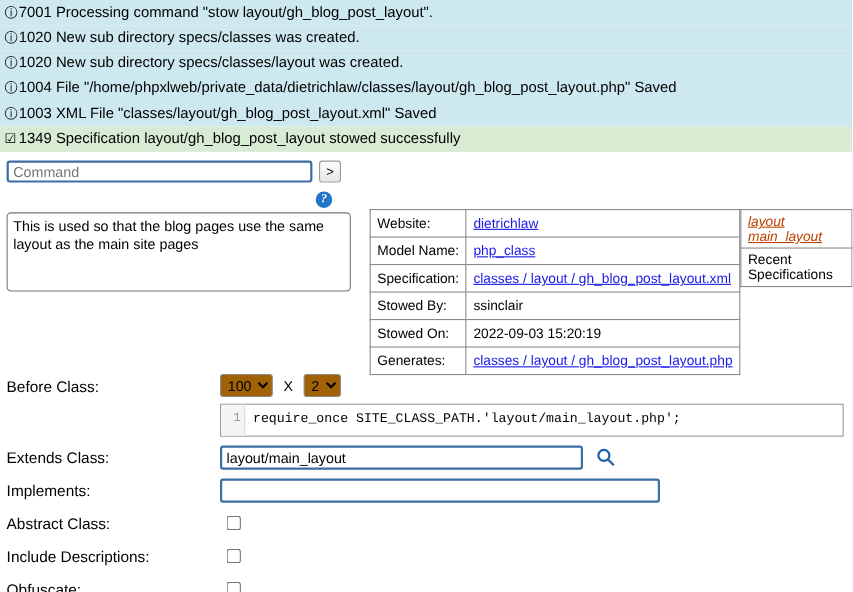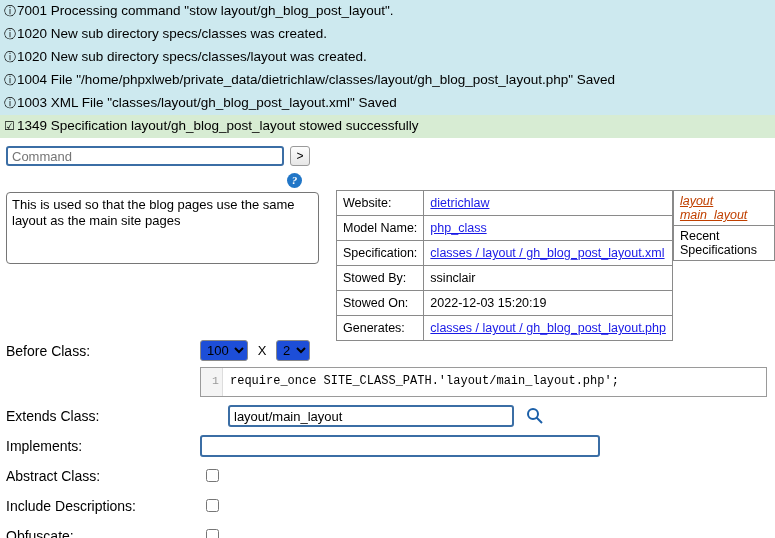--- a/index.html
+++ b/index.html
@@ -188,21 +188,21 @@
   }
   .fctl {
     flex: 1;
   }
   select.sz {
     font-family: "Liberation Sans", sans-serif;
     font-size: 13px;
     padding: 1px 2px;
     border: 1px solid #8a8a8a;
     border-radius: 3px;
-    background: #1d4ed8;
+    background: #a16207;
   }
   .times {
     margin: 0 6px;
     font-size: 13px;
   }
 
   
   .code-box {
     margin-top: 6px;
     width: 567px;
@@ -227,30 +227,29 @@
     flex: 1;
     font-family: "Liberation Mono", monospace;
     font-size: 12px;
     padding: 6px 0 0 7px;
     white-space: pre;
     color: #000;
     overflow: hidden;
   }
 
   .txt-wide {
-    width: 286px;
+    width: 330px;
     height: 22px;
     border: 2px solid #3b6ea5;
     border-radius: 3px;
     font-family: "Liberation Sans", sans-serif;
     font-size: 13px;
     padding: 2px 4px;
     box-sizing: border-box;
     outline: none;
-    margin-left: 28px;
   }
   .txt-wider {
     width: 400px;
     height: 22px;
     border: 2px solid #3b6ea5;
     border-radius: 3px;
     font-family: "Liberation Sans", sans-serif;
     font-size: 13px;
     padding: 2px 4px;
     box-sizing: border-box;
@@ -318,21 +317,21 @@
       <tr>
         <td class="lbl">Specification:</td>
         <td class="val"><a class="link">classes / layout / gh_blog_post_layout.xml</a></td>
       </tr>
       <tr>
         <td class="lbl">Stowed By:</td>
         <td class="val">ssinclair</td>
       </tr>
       <tr>
         <td class="lbl">Stowed On:</td>
-        <td class="val">2022-12-03 15:20:19</td>
+        <td class="val">2022-09-03 15:20:19</td>
       </tr>
       <tr>
         <td class="lbl">Generates:</td>
         <td class="val"><a class="link">classes / layout / gh_blog_post_layout.php</a></td>
       </tr>
     </tbody>
       </table>
 
     <table class="info recent">
       <tbody>

